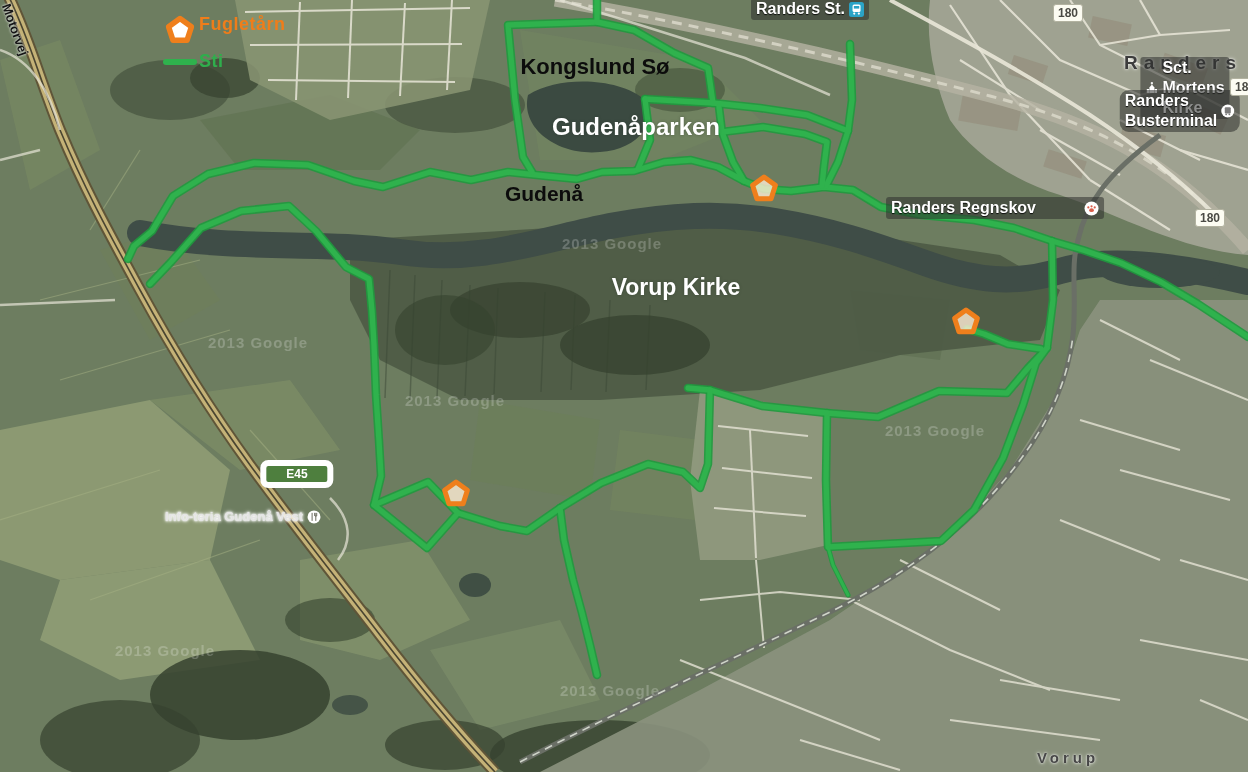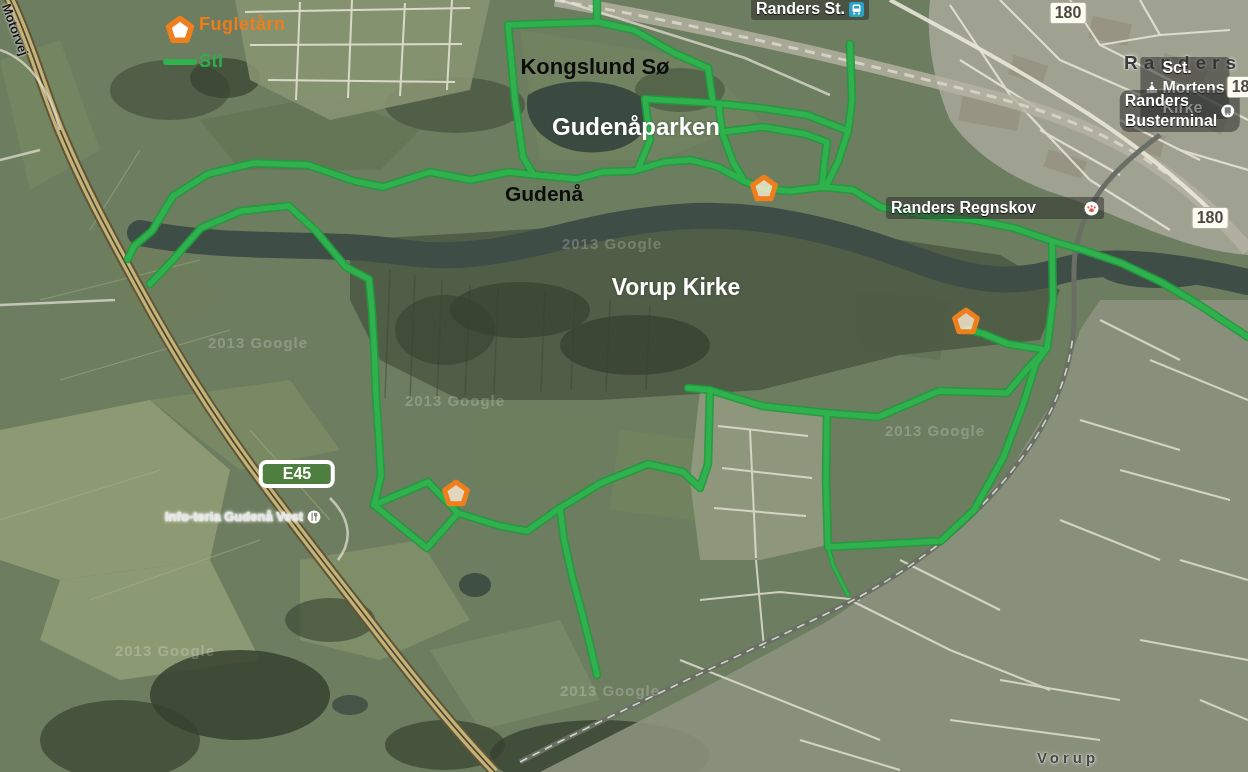--- a/index.html
+++ b/index.html
@@ -16,22 +16,22 @@
     text-shadow:0 0 2px rgba(255,255,255,.9),0 0 4px rgba(255,255,255,.7);}
   .maplabel.city.small{letter-spacing:4px;color:#474747;}
   .maplabel.road-rot{color:#161616;font-weight:bold;transform:none;transform-origin:left top;
     text-shadow:0 0 2px rgba(255,255,255,.8),0 0 3px rgba(255,255,255,.6);}
   .chip{position:absolute;transform:translate(-50%,-50%);display:flex;align-items:center;gap:4px;
     background:rgba(45,48,45,.55);color:#fff;font-size:16px;font-weight:bold;
     padding:1px 5px;border-radius:3px;text-shadow:0 1px 1px rgba(0,0,0,.85);line-height:1.25;}
   .chip.light{background:transparent;color:#e5e5e5;font-size:13px;
     text-shadow:0 0 2px #fff,0 0 3px #fff,0 0 4px rgba(255,255,255,.9);margin-top:9px;}
   .chip .chip-icon{display:inline-flex;align-items:center;}
-  .shield{position:absolute;transform:translate(-50%,-50%);font-size:16px;font-weight:bold;line-height:1;}
-  .shield.motorway{background:#4e7f3e;color:#fff;border:4px solid #ffffff;border-radius:8px;padding:2px 20px;}
+  .shield{position:absolute;transform:translate(-50%,-50%);font-size:12px;font-weight:bold;line-height:1;}
+  .shield.motorway{background:#4e7f3e;color:#fff;border:6px solid #ffffff;border-radius:8px;padding:2px 20px;}
   .shield.secondary{background:#fcfcf2;color:#4a4a44;border:1px solid #b2b2a0;border-radius:3px;padding:2px 4px;}
   .watermark{position:absolute;transform:translate(-50%,-50%);color:rgba(255,255,255,.22);
     font-size:15px;font-weight:bold;letter-spacing:1px;}
   .legend{position:absolute;left:163px;top:14px;display:flex;flex-direction:column;gap:5px;}
   .legend-row{display:flex;gap:2px;}
   .legend-iconbox{width:34px;display:flex;justify-content:center;align-items:center;}
   .legend-text{font-size:18px;font-weight:bold;letter-spacing:.5px;}
   .legend-text.orange{color:#ef7d1a;}
   .legend-text.green{color:#2fae4c;}
   .legend-line{display:inline-block;width:42px;height:6px;border-radius:3px;background:#2fb24d;}

